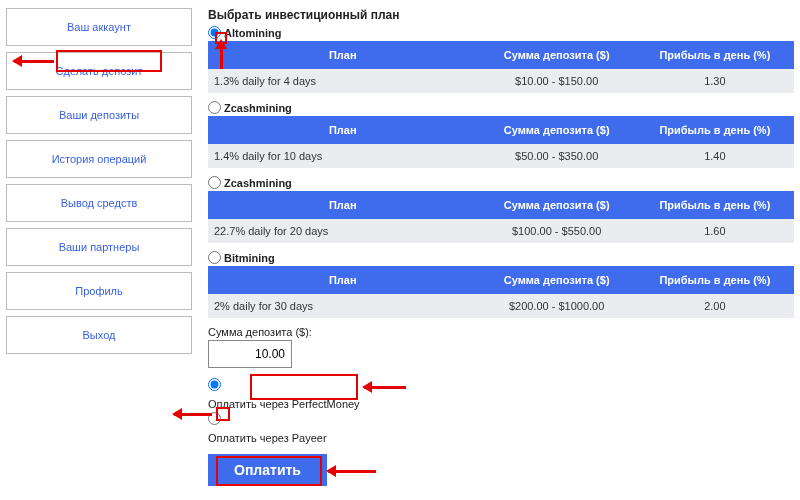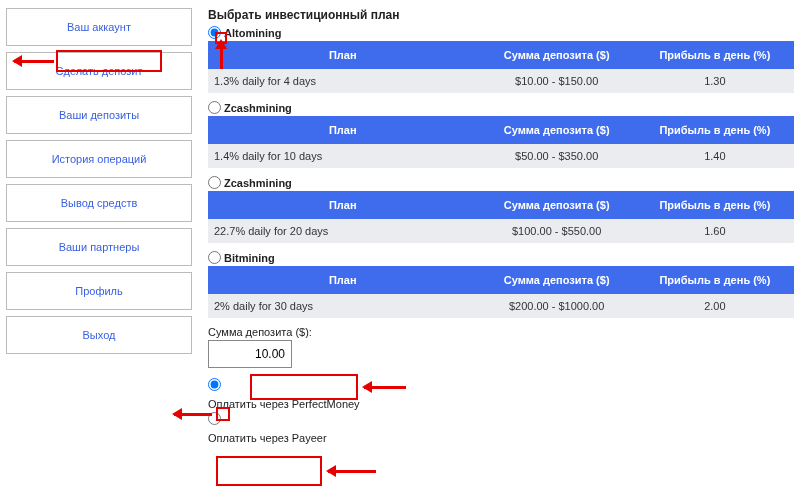--- a/index.html
+++ b/index.html
@@ -274,20 +274,23 @@
       <label class="opt">
         <input type="radio" name="pm" checked="" style=""><br>
         <span>Оплатить через PerfectMoney</span>
       </label>
       <label class="opt">
         <input type="radio" name="pm" style=""><br>
         <span>Оплатить через Payeer</span>
       </label>
     </div>
 
+    <button class="pay-btn">
+      <span>Оплатить</span>
+    </button>
   </div>
 </div>
 
 <div class="hl" style="left:56px; top:50px; width:106px; height:22px;"></div>
 <div class="arrow right" style="left:14px; top:55px; width:40px; height:12px;">
     <div class="line"></div>
   </div>
 
 <div class="hl" style="left:215px; top:32px; width:12px; height:12px;"></div>
 <div class="arrow-up" style="left:220px; top:47px; height:22px;"></div>

